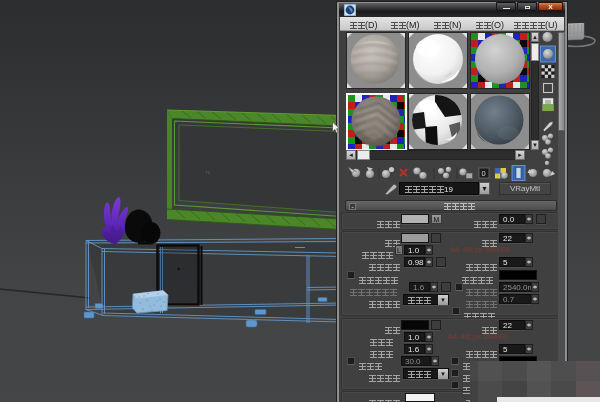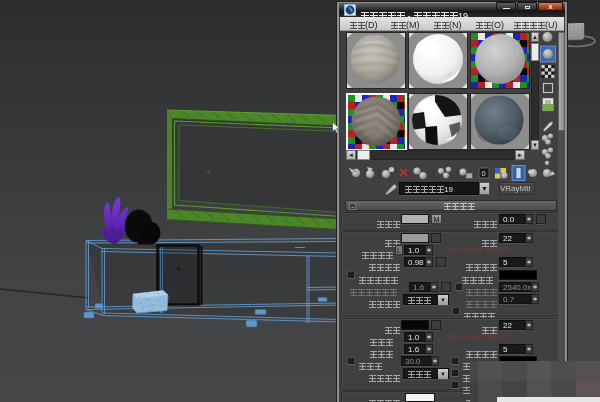--- a/index.html
+++ b/index.html
@@ -154,21 +154,20 @@
       <path d="M567,31 L583,30.5 M567,35.5 L583,35" stroke="#9e9e9e" stroke-width="0.6"></path>
     </g>
   </svg>
   <div id="win">
     <div id="tbar">
       <svg class="abs" style="left:5px;top:1px" width="12" height="12">
         <rect x="0" y="0" width="12" height="12" fill="#cfe3f2" stroke="#5a8ab0" stroke-width="1"></rect>
         <circle cx="6" cy="6" r="4.4" fill="#1d3f7a"></circle>
         <path d="M4,3 a4,4 0 0 1 4,6 z" fill="#5a87c8"></path>
       </svg>
-      <span class="abs" style="left:21px;top:3px;color:#f2f2f2"><i class="z s9"></i><i class="z s9"></i><i class="z s9"></i><i class="z s9"></i><i class="z s9"></i><span style="font-size:9px;vertical-align:middle"> - </span><i class="z s9"></i><i class="z s9"></i><i class="z s9"></i><i class="z s9"></i><i class="z s9"></i><span style="font-size:9px;vertical-align:middle">19</span></span>
       <div class="abs" style="left:157px;top:-1px;width:20px;height:9px;background:linear-gradient(180deg,#5f5f61,#28282a);border:1px solid #141414;border-radius:0 0 2px 2px">
         <div class="abs" style="left:6px;top:4.5px;width:7px;height:1.5px;background:#e8e8e8"></div>
       </div>
       <div class="abs" style="left:178px;top:-1px;width:20px;height:9px;background:linear-gradient(180deg,#5f5f61,#28282a);border:1px solid #141414;border-radius:0 0 2px 2px">
         <div class="abs" style="left:7px;top:2.5px;width:5px;height:3.5px;border:1px solid #dcdcdc"></div>
       </div>
       <div class="abs" style="left:199px;top:-1px;width:25px;height:9px;background:linear-gradient(180deg,#d88350,#b24d24 45%,#8c2f0e);border:1px solid #30100a;border-radius:0 0 2px 2px;color:#f4f4f4;font-size:8px;font-weight:bold;text-align:center;line-height:8px">x</div>
     </div>
     <div id="menubar">
       <span class="mi" style="left:9px"><i class="z"></i><i class="z"></i>(D)</span>
@@ -401,21 +400,21 @@
       </g>
     </svg>
     
     <svg class="abs" style="left:44px;top:179px" width="16" height="14">
       <path d="M2,12 L9,4 l2,-2 2,1 1,2 -2,2 -8,6 z" fill="#b9b9b9" stroke="#4a4a4a" stroke-width="0.8"></path>
     </svg>
     <div class="abs" style="left:60px;top:179px;width:80px;height:13px;background:#161616;border:1px solid #0a0a0a;box-shadow:0 1px 0 #555;color:#e8e8e8;padding:2px 0 0 4px;line-height:8px">
       <i class="z s7"></i><i class="z s7"></i><i class="z s7"></i><i class="z s7"></i><i class="z s7"></i><span style="font-size:8px;vertical-align:middle">19</span>
     </div>
     <div class="abs" style="left:140px;top:179px;width:11px;height:13px;background:linear-gradient(180deg,#cfcfcf,#9a9a9a);border:1px solid #555;color:#1a1a1a;font-size:7px;text-align:center;line-height:12px">▼</div>
-    <div class="abs" style="left:160px;top:179px;width:36px;height:13px;background:#444;border:1px solid #303030;box-shadow:0 1px 0 #535353 inset;color:#c3c3c3;font-size:8px;text-align:left;line-height:12px">VRayMtl</div>
+    <div class="abs" style="left:160px;top:179px;width:52px;height:13px;background:#444;border:1px solid #303030;box-shadow:0 1px 0 #535353 inset;color:#c3c3c3;font-size:8px;text-align:center;line-height:12px">VRayMtl</div>
     
     <div class="abs" style="left:6px;top:197px;width:212px;height:11px;background:linear-gradient(180deg,#676767,#4c4c4c);border:1px solid #2c2c2c;border-radius:2px;color:#e4e4e4">
       <div class="abs" style="left:3px;top:2px;width:7px;height:7px;background:#3a3a3a;border:1px solid #777;color:#ddd;font-size:8px;line-height:5px;text-align:center">-</div>
       <span class="abs" style="left:97px;top:1px;height:9px;display:flex;align-items:center">
           <i class="z"></i>
           <i class="z"></i>
           <i class="z"></i>
           <i class="z"></i>
         </span>
     </div>

